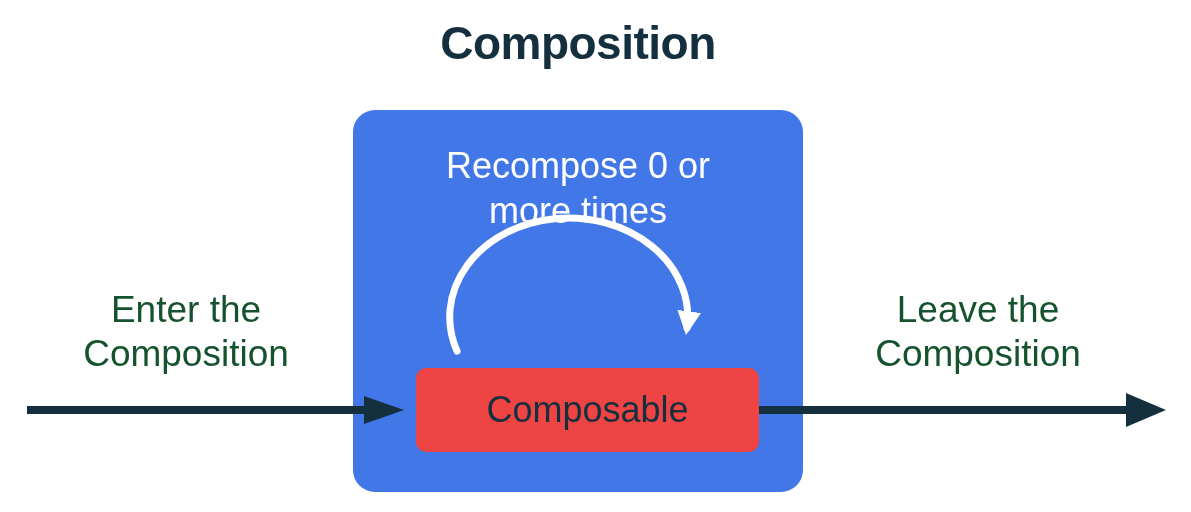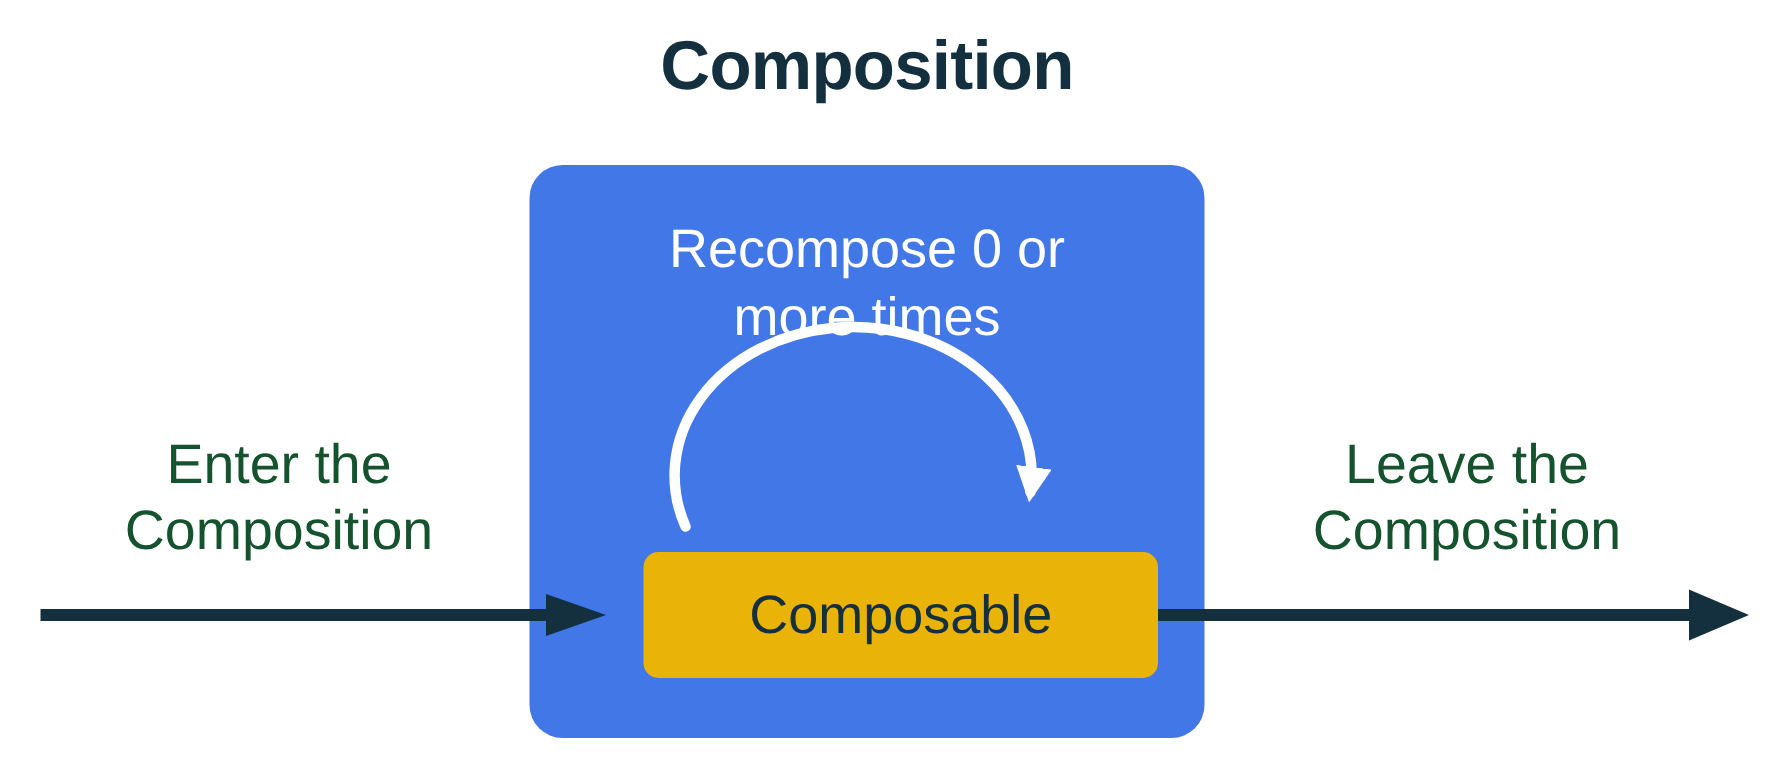--- a/index.html
+++ b/index.html
@@ -54,25 +54,25 @@
     position: absolute;
     left: 0;
     top: 0;
     width: 1191px;
     height: 512px;
     z-index: 2;
     pointer-events: none;
   }
   .composable-box {
     position: absolute;
-    left: 429px;
+    left: 416px;
     top: 368px;
     width: 343px;
     height: 84px;
-    background: #eab308;
+    background: #ef4444;
     border-radius: 10px;
     display: flex;
     align-items: center;
     justify-content: center;
     z-index: 3;
   }
   .composable-box span {
     font-size: 36px;
     color: #14303f;
   }

